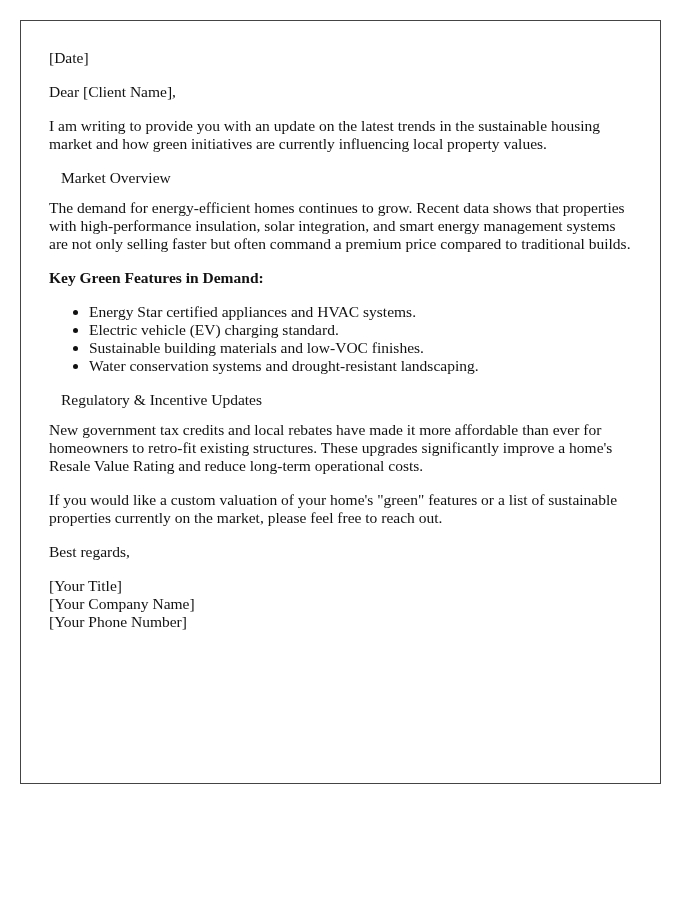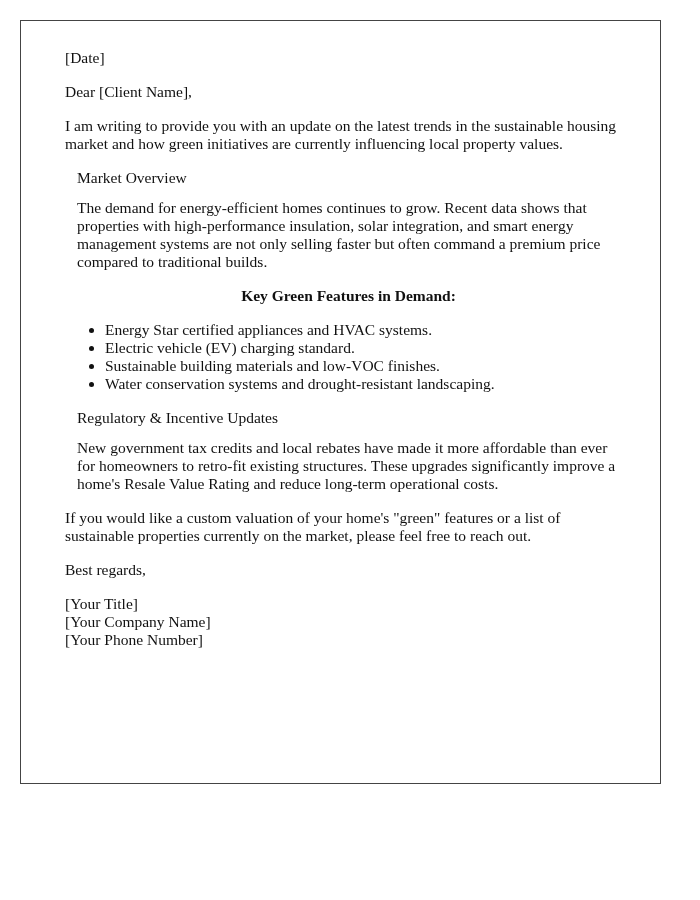--- a/index.html
+++ b/index.html
@@ -17,35 +17,34 @@
       line-height: 18px;
     }
     .letter {
       position: absolute;
       left: 20px;
       top: 20px;
       width: 641px;
       height: 764px;
       border: 1px solid #444444;
       box-sizing: border-box;
-      padding: 28px 28px 20px 44px;
+      padding: 28px 28px 20px 28px;
     }
     .date { margin: 0 0 16px 0; }
     .salutation { margin: 0 0 16px 0; }
     .intro { margin: 0 0 16px 0; }
     .section { margin: 0 0 16px 0; }
     .section-heading {
       font-weight: normal;
       margin: 12px;
     }
-    .section-body { margin: 12px; }
+    .section-body { margin: 0; }
     .features-heading {
       font-weight: bold;
       margin: 0 0 16px 0;
-      text-align: center;
     }
     ul.features {
       margin: 0 0 16px 0;
       padding-left: 40px;
       list-style: disc;
     }
     ul.features li { margin: 0; }
     .closing-para { margin: 0 0 16px 0; }
     .closing { margin: 0 0 16px 0; }
     .signature-line { margin: 0; display: block; }

